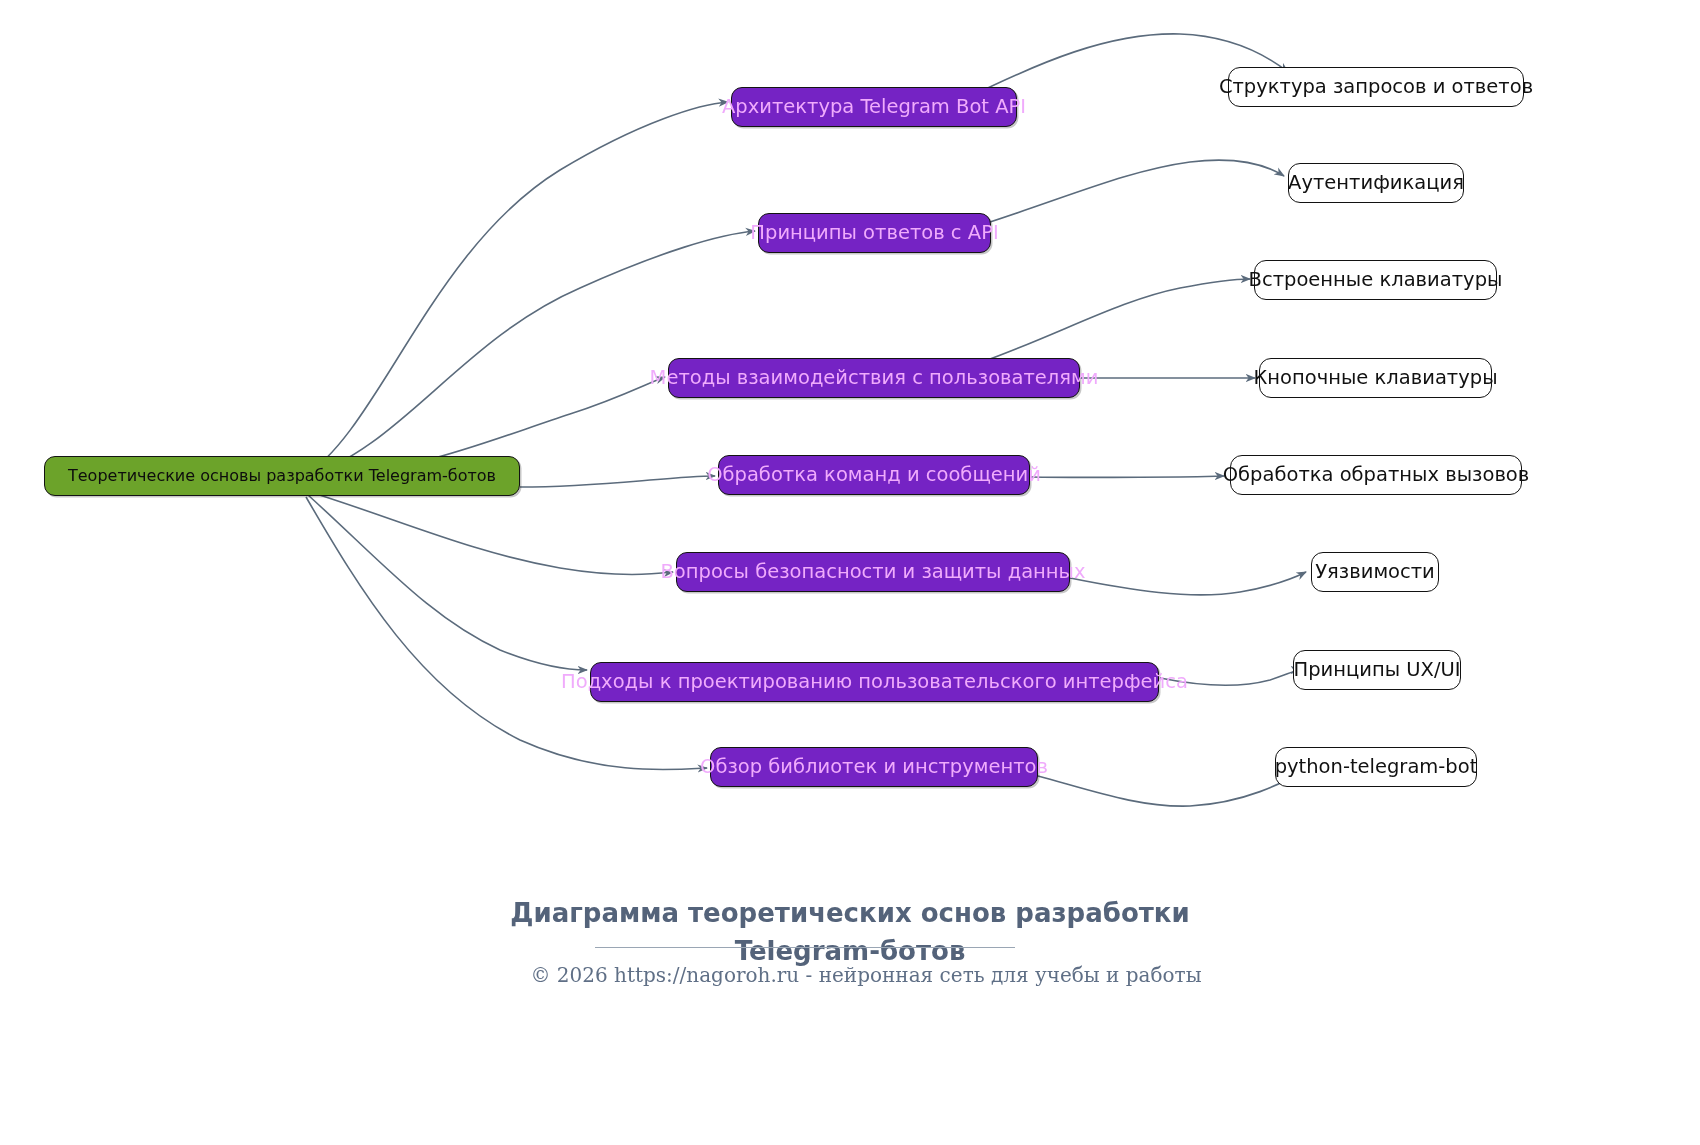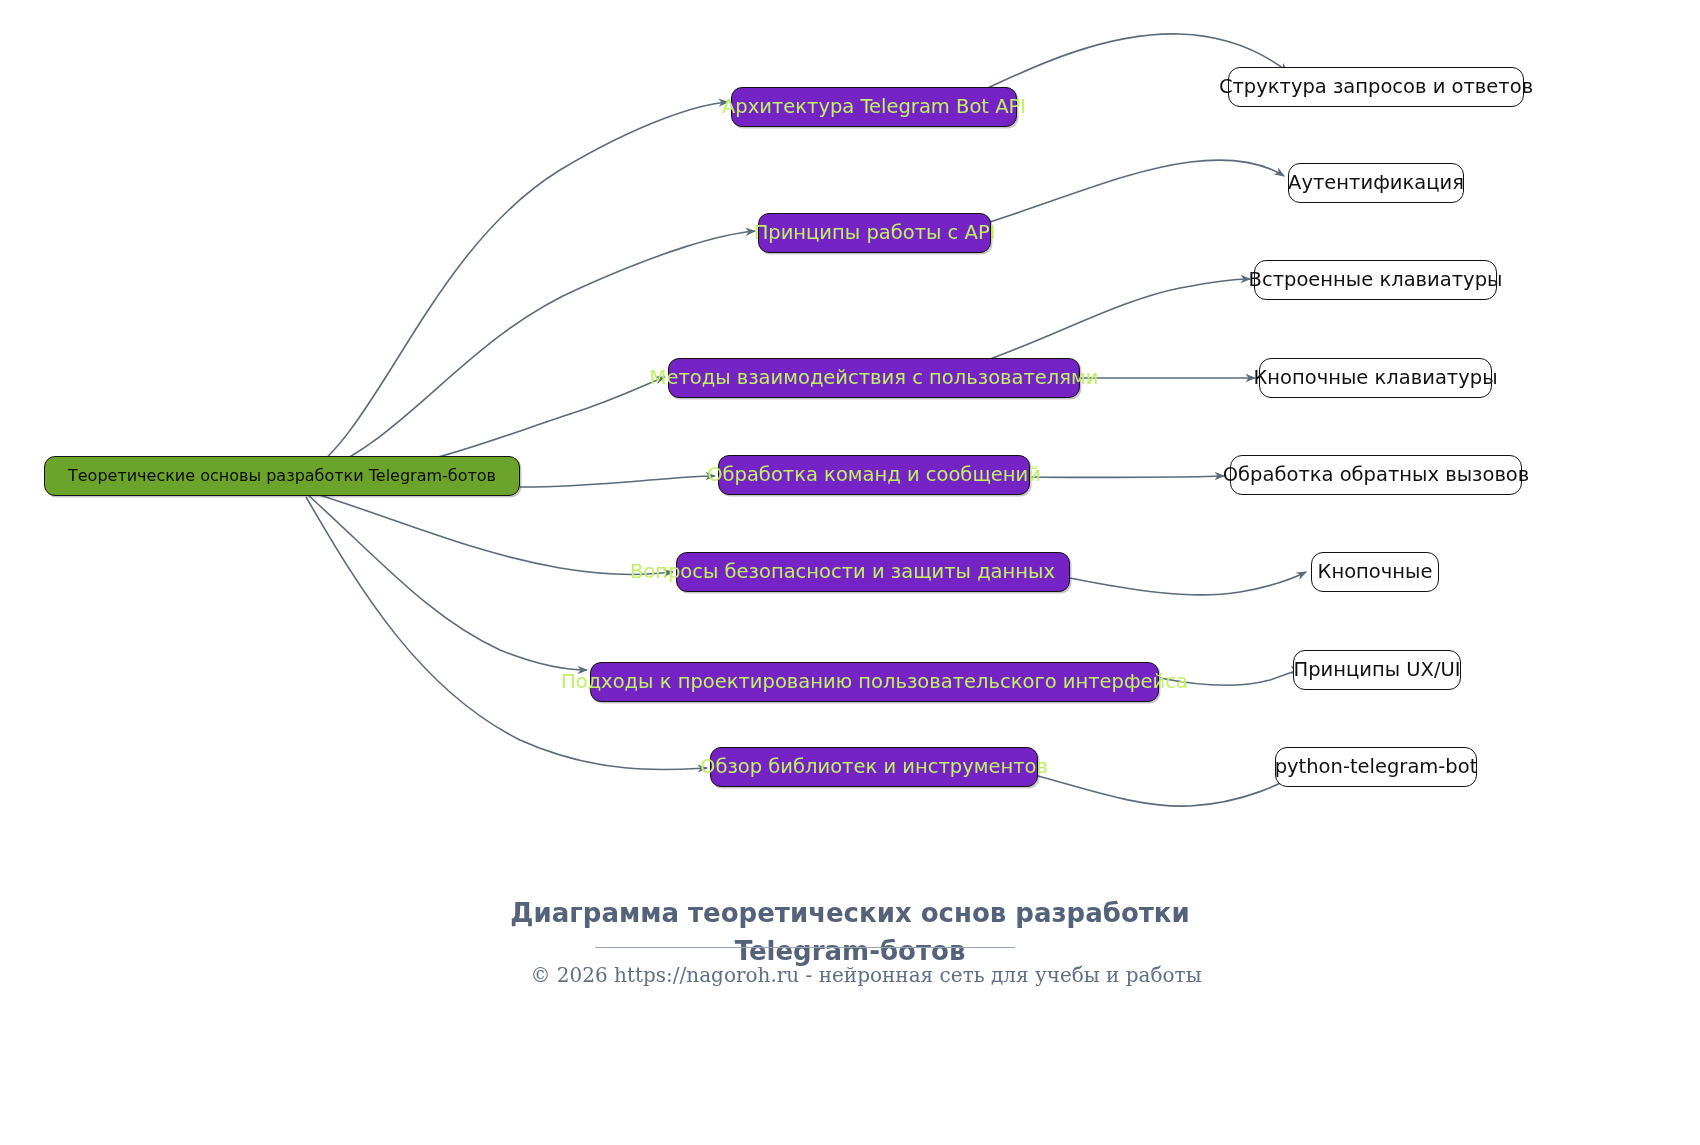--- a/index.html
+++ b/index.html
@@ -27,21 +27,21 @@
     border:1.4px solid #131313;
     color:#0d0d0d;
     font-size:16px;
     height:40px;
     box-shadow:1.5px 1.5px 0 rgba(0,0,0,.22);
     padding:0 14px;
   }
   .node-branch{
     background:#7523c4;
     border:1.4px solid #131313;
-    color:#bef264;
+    color:#f0abfc;
     font-size:19.5px;
     height:40px;
     box-shadow:1.5px 1.5px 0 rgba(0,0,0,.22);
     padding:0 14px;
   }
   .node-leaf{
     background:#ffffff;
     border:1.3px solid #121212;
     color:#111111;
     font-size:19.5px;
@@ -108,29 +108,29 @@
   </svg>
 
   <div id="node-layer">
       <div class="node node-root" style="left: 44px; top: 456px; width: 476px;">
         <span class="lbl">Теоретические основы разработки Telegram-ботов</span>
       </div>
       <div class="node node-branch" style="left: 731px; top: 87px; width: 286px;">
         <span class="lbl">Архитектура Telegram Bot API</span>
       </div>
       <div class="node node-branch" style="left: 758px; top: 213px; width: 233px;">
-        <span class="lbl">Принципы работы с API</span>
+        <span class="lbl">Принципы ответов с API</span>
       </div>
       <div class="node node-branch" style="left: 668px; top: 358px; width: 412px;">
         <span class="lbl">Методы взаимодействия с пользователями</span>
       </div>
       <div class="node node-branch" style="left: 718px; top: 455px; width: 312px;">
         <span class="lbl">Обработка команд и сообщений</span>
       </div>
-      <div class="node node-branch" style="left: 676px; top: 552px; width: 394px; justify-content: flex-end;">
+      <div class="node node-branch" style="left: 676px; top: 552px; width: 394px;">
         <span class="lbl">Вопросы безопасности и защиты данных</span>
       </div>
       <div class="node node-branch" style="left: 590px; top: 649px; width: 569px; margin-top: 13px;">
         <span class="lbl">Подходы к проектированию пользовательского интерфейса</span>
       </div>
       <div class="node node-branch" style="left: 710px; top: 747px; width: 328px;">
         <span class="lbl">Обзор библиотек и инструментов</span>
       </div>
       <div class="node node-leaf" style="left: 1228px; top: 67px; width: 296px;">
         <span class="lbl">Структура запросов и ответов</span>
@@ -141,21 +141,21 @@
       <div class="node node-leaf" style="left: 1254px; top: 260px; width: 243px;">
         <span class="lbl">Встроенные клавиатуры</span>
       </div>
       <div class="node node-leaf" style="left: 1259px; top: 358px; width: 233px;">
         <span class="lbl">Кнопочные клавиатуры</span>
       </div>
       <div class="node node-leaf" style="left: 1230px; top: 455px; width: 292px;">
         <span class="lbl">Обработка обратных вызовов</span>
       </div>
       <div class="node node-leaf" style="left: 1311px; top: 552px; width: 128px;">
-        <span class="lbl">Кнопочные</span>
+        <span class="lbl">Уязвимости</span>
       </div>
       <div class="node node-leaf" style="left: 1293px; top: 650px; width: 168px;">
         <span class="lbl">Принципы UX/UI</span>
       </div>
       <div class="node node-leaf" style="left: 1275px; top: 747px; width: 202px;">
         <span class="lbl">python-telegram-bot</span>
       </div>
     </div>
 
   <div id="caption">

